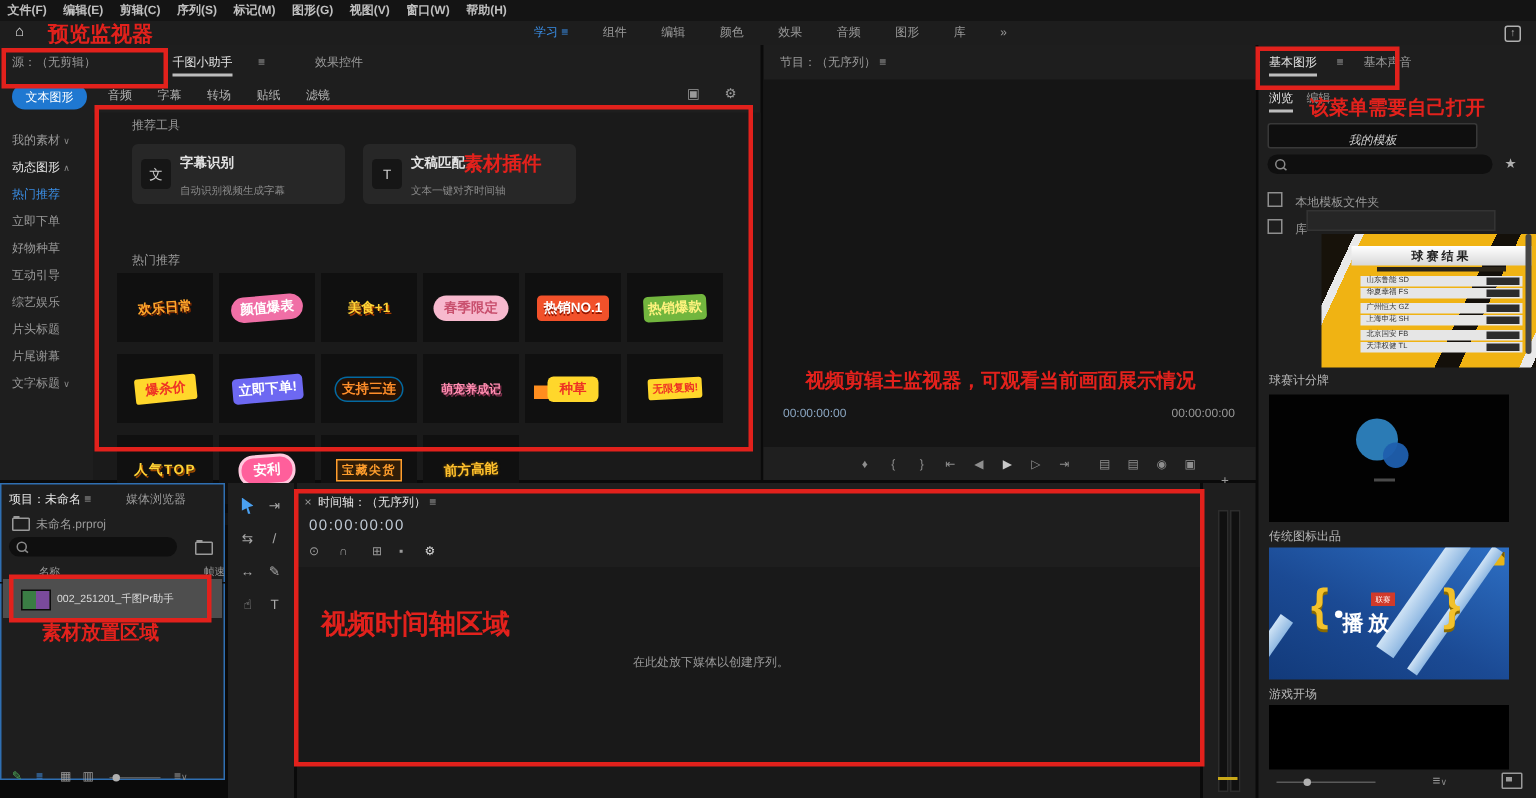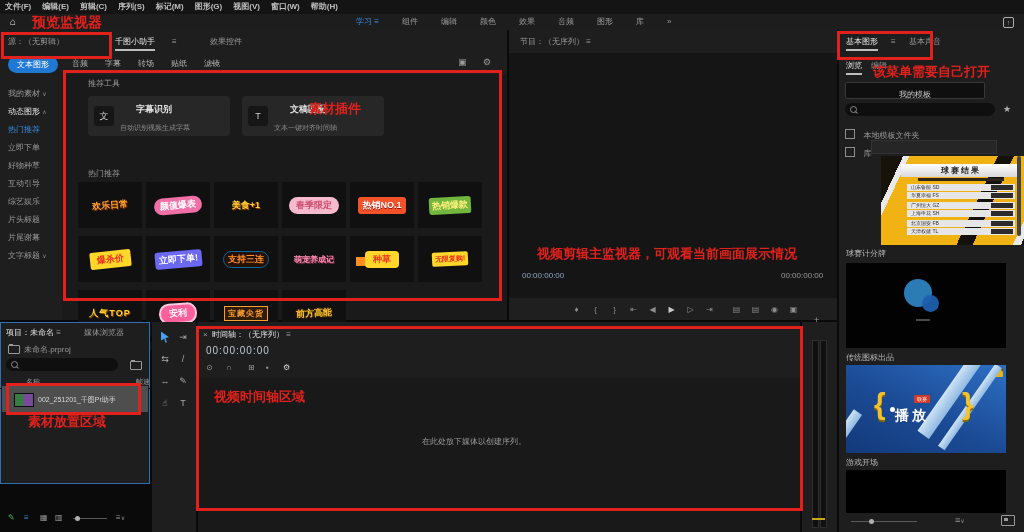--- a/index.html
+++ b/index.html
@@ -24,21 +24,21 @@
   #menubar{left:0;top:0;width:1024px;height:14px;background:#141414;display:flex;align-items:center;gap:11px;padding-left:5px;}
   #headerbar{left:0;top:14px;width:1024px;height:16px;background:#1d1d1d;}
   #workspaces{position:absolute;left:356px;top:0;height:16px;display:flex;align-items:center;gap:23px;}
   
   #plugin-panel{left:0;top:30px;width:507px;height:290px;}
   #plugin-content{position:absolute;left:62px;top:45px;right:0;bottom:0;background:#1a1a1a;}
   .cat-tab{color:#b4b4b4;}
   .pill{background:#1f78d1;color:#fff;border-radius:9px;padding:3px 9px;font-size:8px;}
   .card{position:absolute;width:142px;height:40px;background:#272727;border-radius:4px;display:flex;align-items:center;gap:6px;padding-left:6px;box-sizing:border-box;}
   .card .cicon{width:20px;height:20px;background:#161616;border-radius:3px;display:flex;align-items:center;justify-content:center;color:#cfcfcf;font-size:9px;}
-  .card .ct{font-size:9px;color:#e2e2e2;font-weight:700;margin-left:16px;}
+  .card .ct{font-size:9px;color:#e2e2e2;font-weight:700;}
   .card .cd{font-size:7px;color:#8a8a8a;margin-top:3px;}
   #grid{position:absolute;left:78px;top:152px;display:grid;grid-template-columns:repeat(6,64px);grid-auto-rows:46px;gap:8px 4px;}
   .cell{background:#101010;display:flex;align-items:center;justify-content:center;overflow:hidden;}
   .cell span{font-size:9px;white-space:nowrap;}
   #grid-partial{position:absolute;left:78px;top:312px;display:grid;grid-template-columns:repeat(6,64px);grid-auto-rows:8px;gap:0 4px;}
   .cellp{background:#121212;}
   .side-item{position:absolute;left:8px;font-size:8px;white-space:nowrap;}
   
   #program-panel{left:509px;top:30px;width:328px;height:290px;}
   #program-view{position:absolute;left:0;top:23px;width:328px;height:245px;background:#151515;}
@@ -56,21 +56,21 @@
   #sb .sbhead{margin:8px auto 1px auto;width:120px;background:linear-gradient(#fff,#d8d8d8);color:#222;text-align:center;font-size:8px;font-weight:700;letter-spacing:2px;padding:1px 0;font-family:"Liberation Serif","DejaVu Serif",serif;}
   #sb .sbsub{margin:0 auto 3px auto;width:86px;height:3px;background:#2a2419;}
   .teamrow{margin:1px auto;width:104px;height:7px;background:#e6e6e6;color:#333;font-size:5px;line-height:7px;padding-left:4px;position:relative;}
   .teamrow i{position:absolute;right:2px;top:1px;width:22px;height:5px;background:#2c2c2c;}
   .tgroup{margin-bottom:3px;}
   
   .circ{position:absolute;border-radius:50%;}
   .stripe{position:absolute;background:linear-gradient(90deg,#cfe3f5,#8fb8e2);transform:rotate(35deg);}
   .brace{position:absolute;color:#f2c12b;font-weight:700;font-size:30px;text-shadow:0 2px 0 #8a6a00;}
   
-  #project-panel{left:0;top:322px;width:150px;height:162px;outline:1px solid #2f6fb2;outline-offset:-1px;}
+  #project-panel{left:0;top:322px;width:150px;height:198px;outline:1px solid #2f6fb2;outline-offset:-1px;}
   .input{background:#0f0f0f;border-radius:7px;position:absolute;}
   .mag{position:absolute;width:5px;height:5px;border:1px solid #8a8a8a;border-radius:50%;}
   .mag:after{content:"";position:absolute;left:4px;top:5px;width:3px;height:1px;background:#8a8a8a;transform:rotate(40deg);}
   .folder{position:absolute;width:10px;height:7px;border:1px solid #9a9a9a;border-radius:1px;}
   .folder:before{content:"";position:absolute;left:0;top:-2px;width:4px;height:2px;background:#9a9a9a;}
   .clip-thumb{position:absolute;width:18px;height:12px;border:1px solid #0c0c0c;background:linear-gradient(90deg,#3a7d44 0 50%,#7a4a9c 50% 100%);}
   
   #tools-panel{left:152px;top:322px;width:44px;height:210px;}
   .tool{position:absolute;width:14px;height:14px;display:flex;align-items:center;justify-content:center;color:#a8a8a8;font-size:9px;}
   .cursor-shape{width:8px;height:11px;background:#4aa0f0;clip-path:polygon(0 0,100% 52%,56% 60%,74% 100%,54% 100%,42% 66%,0 82%);}
@@ -246,21 +246,21 @@
 
 <div id="eg-panel" class="panel">
   <span class="abs f8 bright tabu" style="left:7px;top:8px;">基本图形</span>
   <span class="abs f8 dim" style="left:52px;top:8px;">≡</span>
   <span class="abs f8 dim" style="left:70px;top:8px;">基本声音</span>
 
   <span class="abs f8 bright tabu" style="left:7px;top:32px;">浏览</span>
   <span class="abs f8 dim" style="left:32px;top:32px;">编辑</span>
 
   <div class="abs" style="left:6px;top:52px;width:138px;height:15px;background:#0f0f0f;border:1px solid #383838;border-radius:2px;text-align:center;">
-    <span class="f8" style="line-height:15px;color:#cfcfcf;">我的模板</span>
+    <span class="f8" style="line-height:15px;color:#cfcfcf;font-style:italic;">我的模板</span>
   </div>
 
   <div class="input" style="left:6px;top:73px;width:150px;height:13px;">
     <span class="mag" style="left:5px;top:3px;"></span>
   </div>
   <span class="abs f9" style="left:164px;top:75px;color:#b0b0b0;">★</span>
 
   <div class="abs" style="left:6px;top:94px;">
     <span class="checkbox"></span>
     <span class="f8 dim" style="margin-left:4px;">本地模板文件夹</span>
@@ -380,19 +380,19 @@
   <div class="meterbar" style="left:10px;"></div>
   <div class="meterbar" style="left:18px;"></div>
   <div class="abs" style="left:10px;top:196px;width:13px;height:2px;background:#c8a818;"></div>
 </div>
 
 <span class="ann" style="left:32px;top:14px;font-size:14px;">预览监视器</span>
 <span class="ann" style="left:309px;top:100px;font-size:13px;">素材插件</span>
 <span class="ann" style="left:537px;top:245px;font-size:13px;">视频剪辑主监视器，可观看当前画面展示情况</span>
 <span class="ann" style="left:873px;top:63px;font-size:13px;">该菜单需要自己打开</span>
 <span class="ann" style="left:28px;top:413px;font-size:13px;">素材放置区域</span>
-<span class="ann" style="left:214px;top:388px;font-size:13px;">视频时间轴区域</span>
+<span class="ann" style="left:214px;top:404px;font-size:18px;">视频时间轴区域</span>
 
 <div class="redbox" style="left:1px;top:32px;width:105px;height:21px;"></div>
 <div class="redbox" style="left:63px;top:70px;width:433px;height:225px;"></div>
 <div class="redbox" style="left:837px;top:31px;width:90px;height:23px;"></div>
 <div class="redbox" style="left:6px;top:383px;width:129px;height:26px;"></div>
 <div class="redbox" style="left:196px;top:326px;width:601px;height:179px;"></div>
 
 </body></html>

